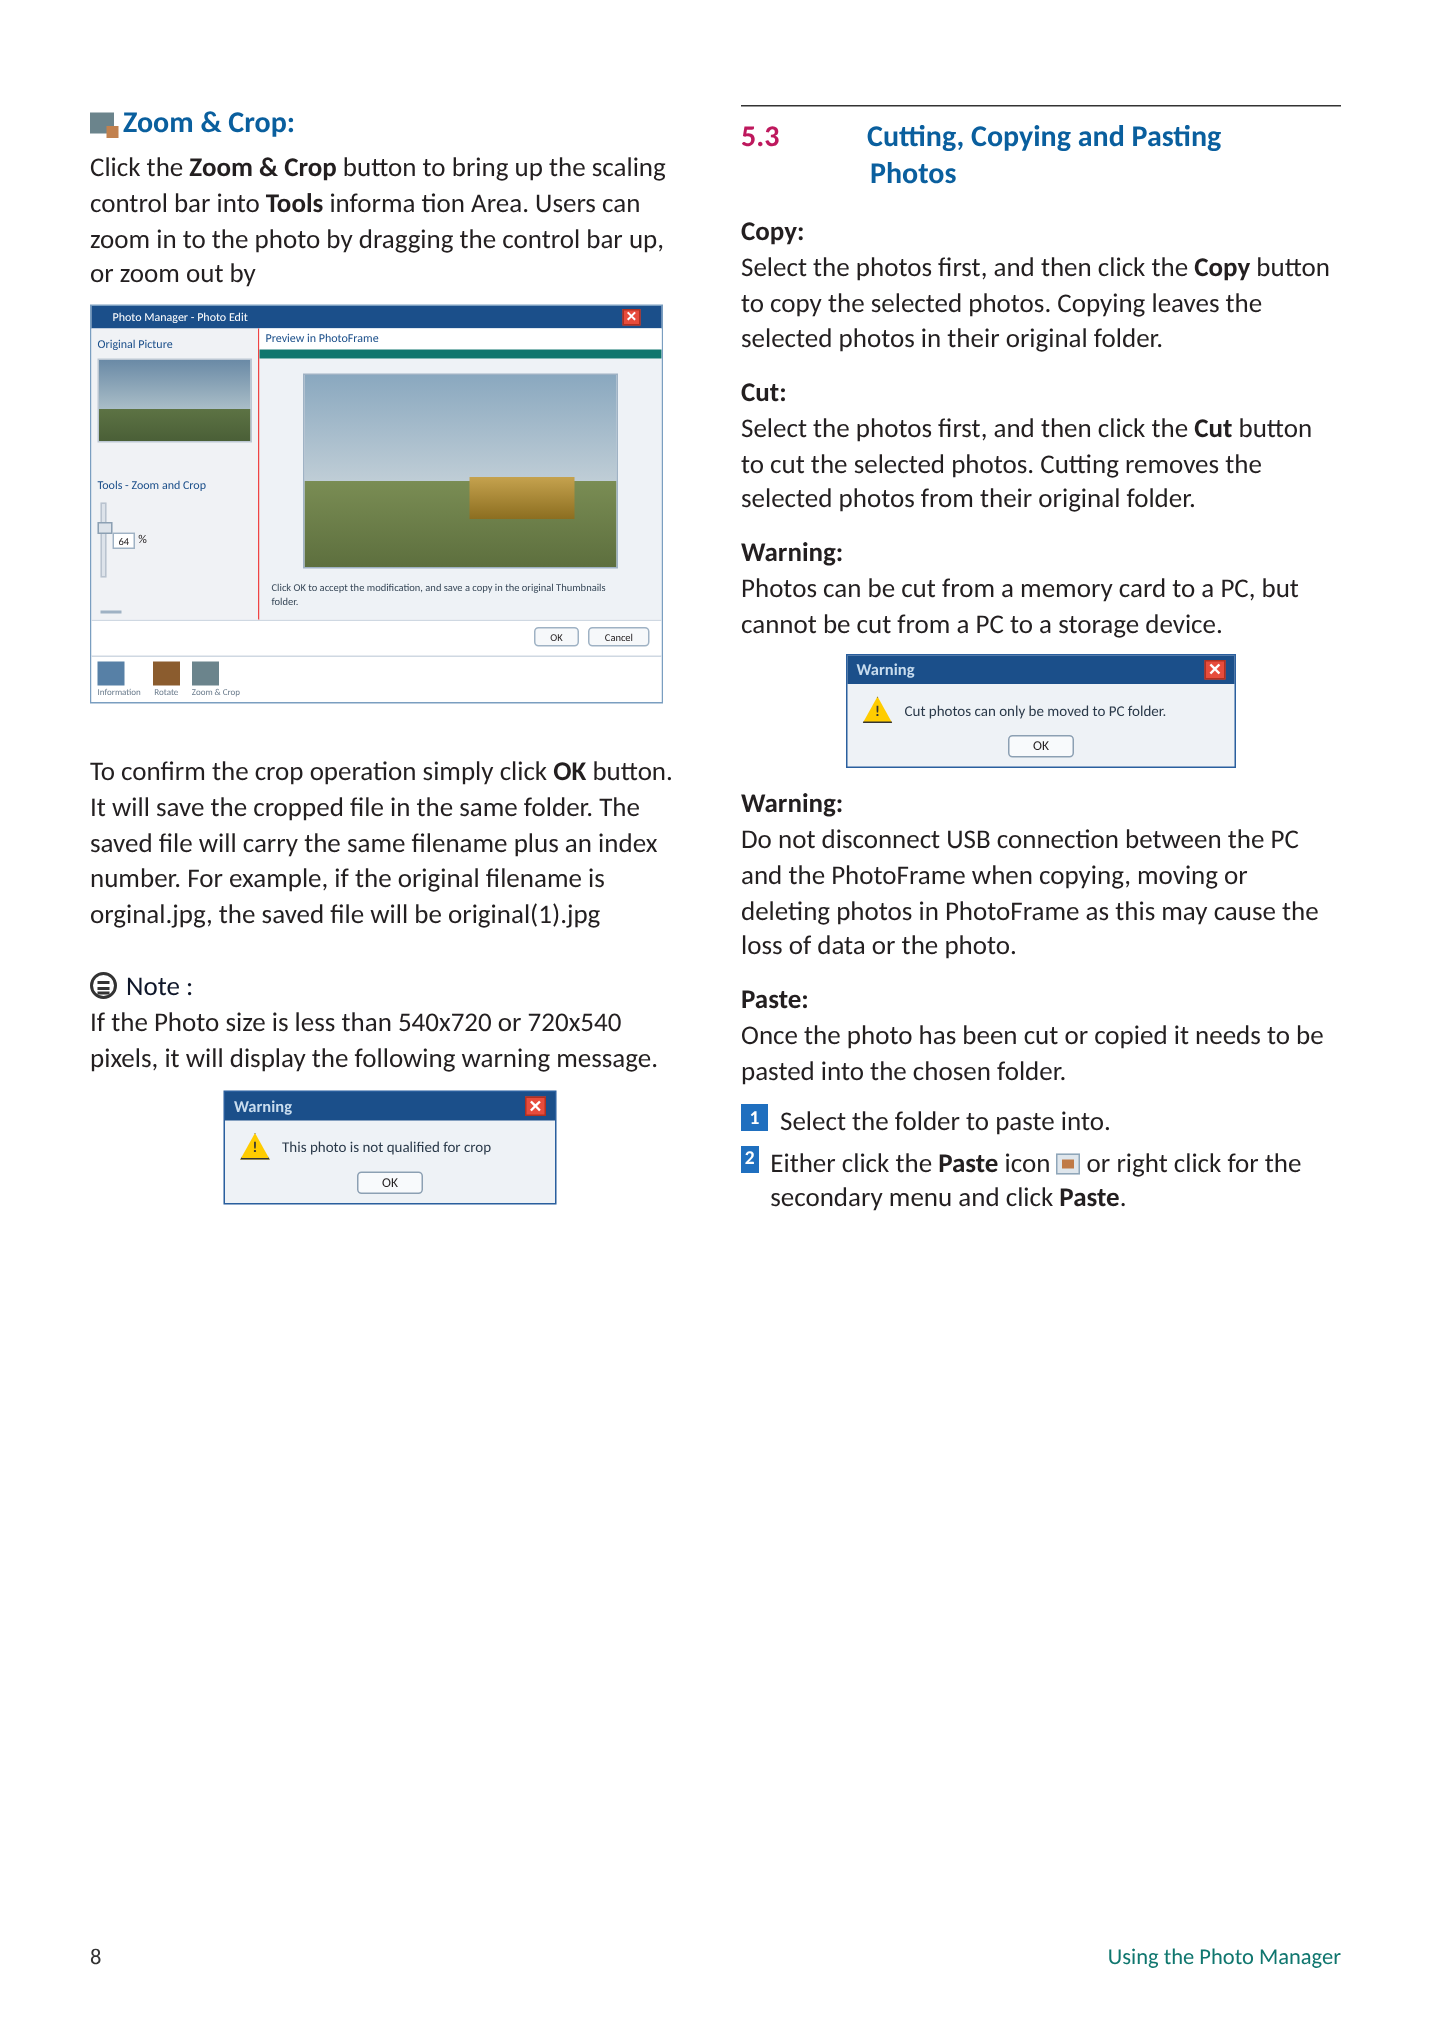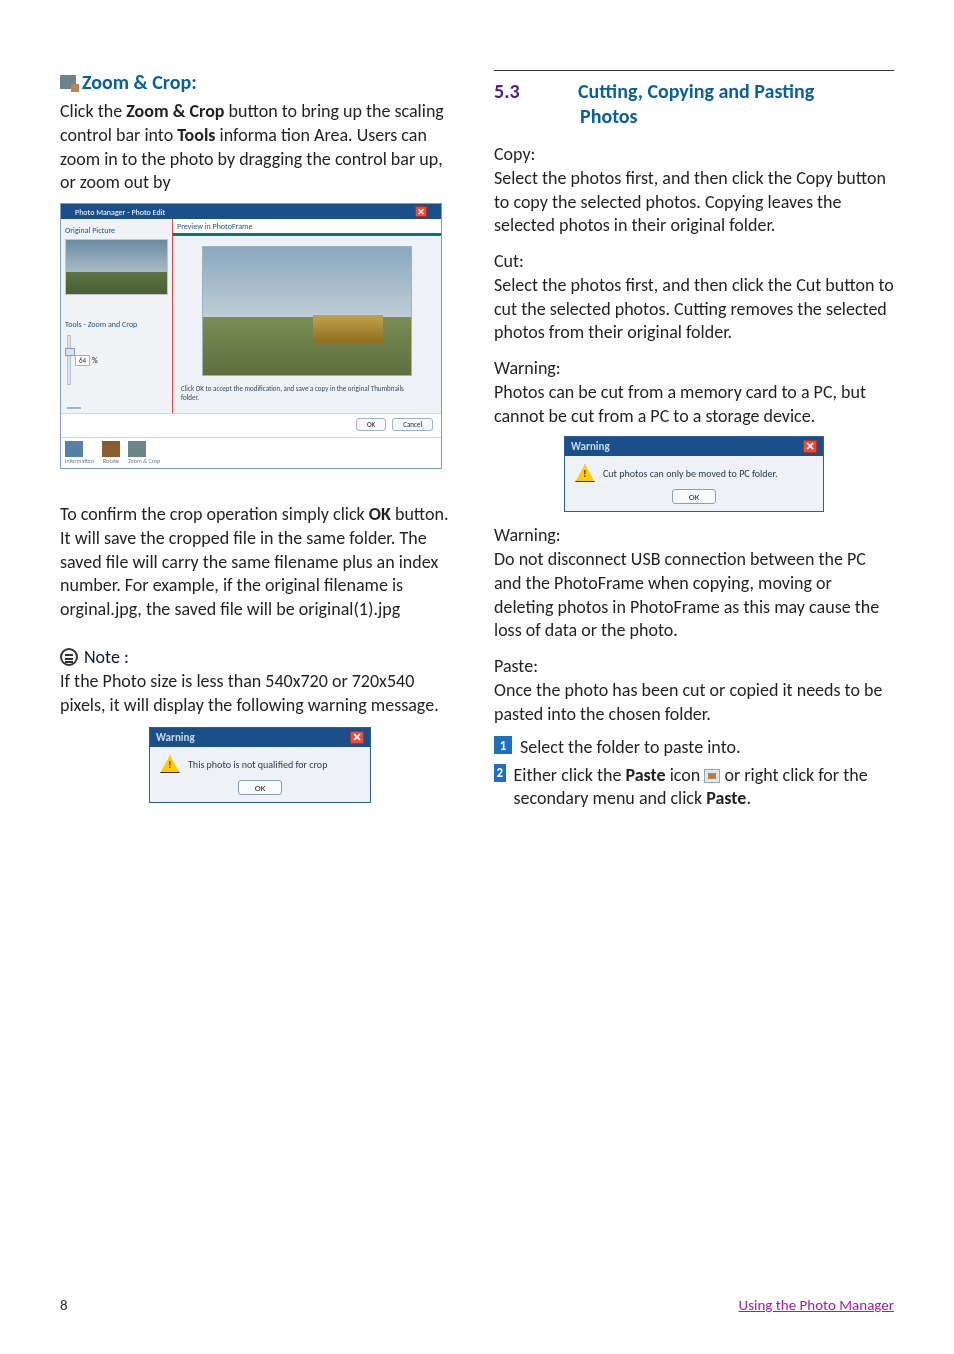--- a/index.html
+++ b/index.html
@@ -23,21 +23,21 @@
   .pm-orig { width:100%; height:56px; background:linear-gradient(#6a8aa6,#a9bdc7 60%,#5d7344 60%,#4a5f37); margin-top:2px; border:1px solid #bcc7d3;}
   .pm-tools { margin-top:22px; }
   .pm-slider { height:78px; display:flex; flex-direction:column; align-items:flex-start; gap:18px; padding:4px 2px; }
   .sl-wrap { display:flex; align-items:center; gap:4px; }
   .sl-track { width:4px; height:50px; background:#dde3ea; border:1px solid #b9c3cf; position:relative; }
   .sl-thumb { position:absolute; left:-3px; top:12px; width:10px; height:8px; background:#dde3ea; border:1px solid #8ca0b3; }
   .pm-zoomval { display:flex; gap:2px; align-items:center; }
   .pm-zoomval .box { border:1px solid #9fb2c4; padding:0 3px; background:#fff; font-size:7px;}
   .pm-bottom-icon { width:14px; height:12px; border:1px solid #9fb2c4; background:#eef2f6; margin-top:4px;}
   .pm-right { flex:1; background:#eef2f6; position:relative; }
-  .pm-preview-label { background:#fff; color:#1b4f8a; font-size:8px; padding:2px 4px; border-bottom:3px solid #0f766e;}
+  .pm-preview-label { background:#fff; color:#1b4f8a; font-size:8px; padding:2px 4px; border-bottom:6px solid #0f766e;}
   .pm-preview { margin:10px auto 0 auto; width:210px; height:130px; background:linear-gradient(#8aa8bf 0%,#bfcdd6 55%,#7a8d54 55%,#5d6f3e 100%); border:1px solid #9fb2c4; position:relative;}
   .pm-preview .pagoda { position:absolute; right:28px; bottom:32px; width:70px; height:28px; background:linear-gradient(#c5a24e,#8c6e20);}
   .pm-hint { font-size:7px; color:#3a4a5a; padding:8px 24px 4px 8px;}
   .pm-actions { padding:4px 8px 6px 0; background:#fff; border-top:1px solid #cfd8e2; display:flex; justify-content:flex-end; gap:6px;}
   .pm-btn { font-size:7px; padding:1px 10px; border:1px solid #9fb2c4; border-radius:3px; background:#f6f8fa;}
   .pm-footer { display:flex; gap:8px; padding:3px 4px; border-top:1px solid #cfd8e2; background:#fff; align-items:flex-end;}
   .pm-ficon { width:18px; height:16px; background:#5780a6; }
   .pm-ficon.r { background:#8b5c2e;}
   .pm-ficon.z { background:#6b848c;}
   .pm-flabel { font-size:6px; color:#6a7b8c; text-align:center; }
@@ -57,36 +57,36 @@
   .warn-body { display:flex; align-items:center; gap:8px; padding:8px 10px;}
   .warn-icon { width:20px; height:18px; background:#ffcc00; border:1px solid #333; clip-path: polygon(50% 0,100% 100%,0 100%); position:relative;}
   .warn-icon::after { content:"!"; position:absolute; left:0; right:0; top:2px; text-align:center; font-weight:bold; font-size:10px; color:#333;}
   .warn-text { font-size:10px; color:#2b3a4a;}
   .warn-action { text-align:center; padding:0 0 8px 0;}
   .warn-ok { font-size:9px; padding:1px 16px; border:1px solid #8ca0b3; border-radius:3px; background:#f8fafc;}
 
   
   .rule { border-top:1px solid #333; margin-bottom:8px;}
   .sec-row { display:flex; gap:30px; margin-bottom:14px;}
-  .sec-num { font-size:20px; font-weight:700; color:#4c1d95; min-width:54px;}
+  .sec-num { font-size:20px; font-weight:700; color:#be185d; min-width:54px;}
   .sec-title { font-size:20px; font-weight:700; color:#0a5f9e; line-height:1.25;}
   .sub { font-size:18px; line-height:1.32;}
   .sub .hb { font-weight:700;}
   .lead { margin-top:12px;}
-  .lead .hb { font-weight:400;}
+  .lead .hb { font-weight:700;}
   .num-list { margin-top:10px;}
   .nl-row { display:flex; align-items:flex-start; gap:8px; margin-bottom:4px;}
   .nl-num { width:18px; height:18px; background:#1f6fbf; color:#fff; font-weight:700; font-size:13px; display:flex; align-items:center; justify-content:center;}
   .nl-text { font-size:18px; line-height:1.3;}
   .paste-icon { display:inline-block; width:16px; height:14px; background:#dfe6ec; border:1px solid #8fa6b9; vertical-align:middle; position:relative;}
   .paste-icon::after { content:""; position:absolute; left:3px; top:3px; width:8px; height:6px; background:#c07a46;}
   
   .page-footer { position:absolute; left:60px; right:60px; bottom:40px; display:flex; justify-content:space-between; font-size:15px;}
   .foot-num { color:#333;}
-  .foot-link { color:#a21caf;text-decoration:underline;}
+  .foot-link { color:#0f766e;}
 </style>
 </head>
 <body>
 
 <div class="page">
   <div class="columns">
 
     <div class="col">
       <h2 class="zoom-title">
         <span class="zoom-icon"></span>

